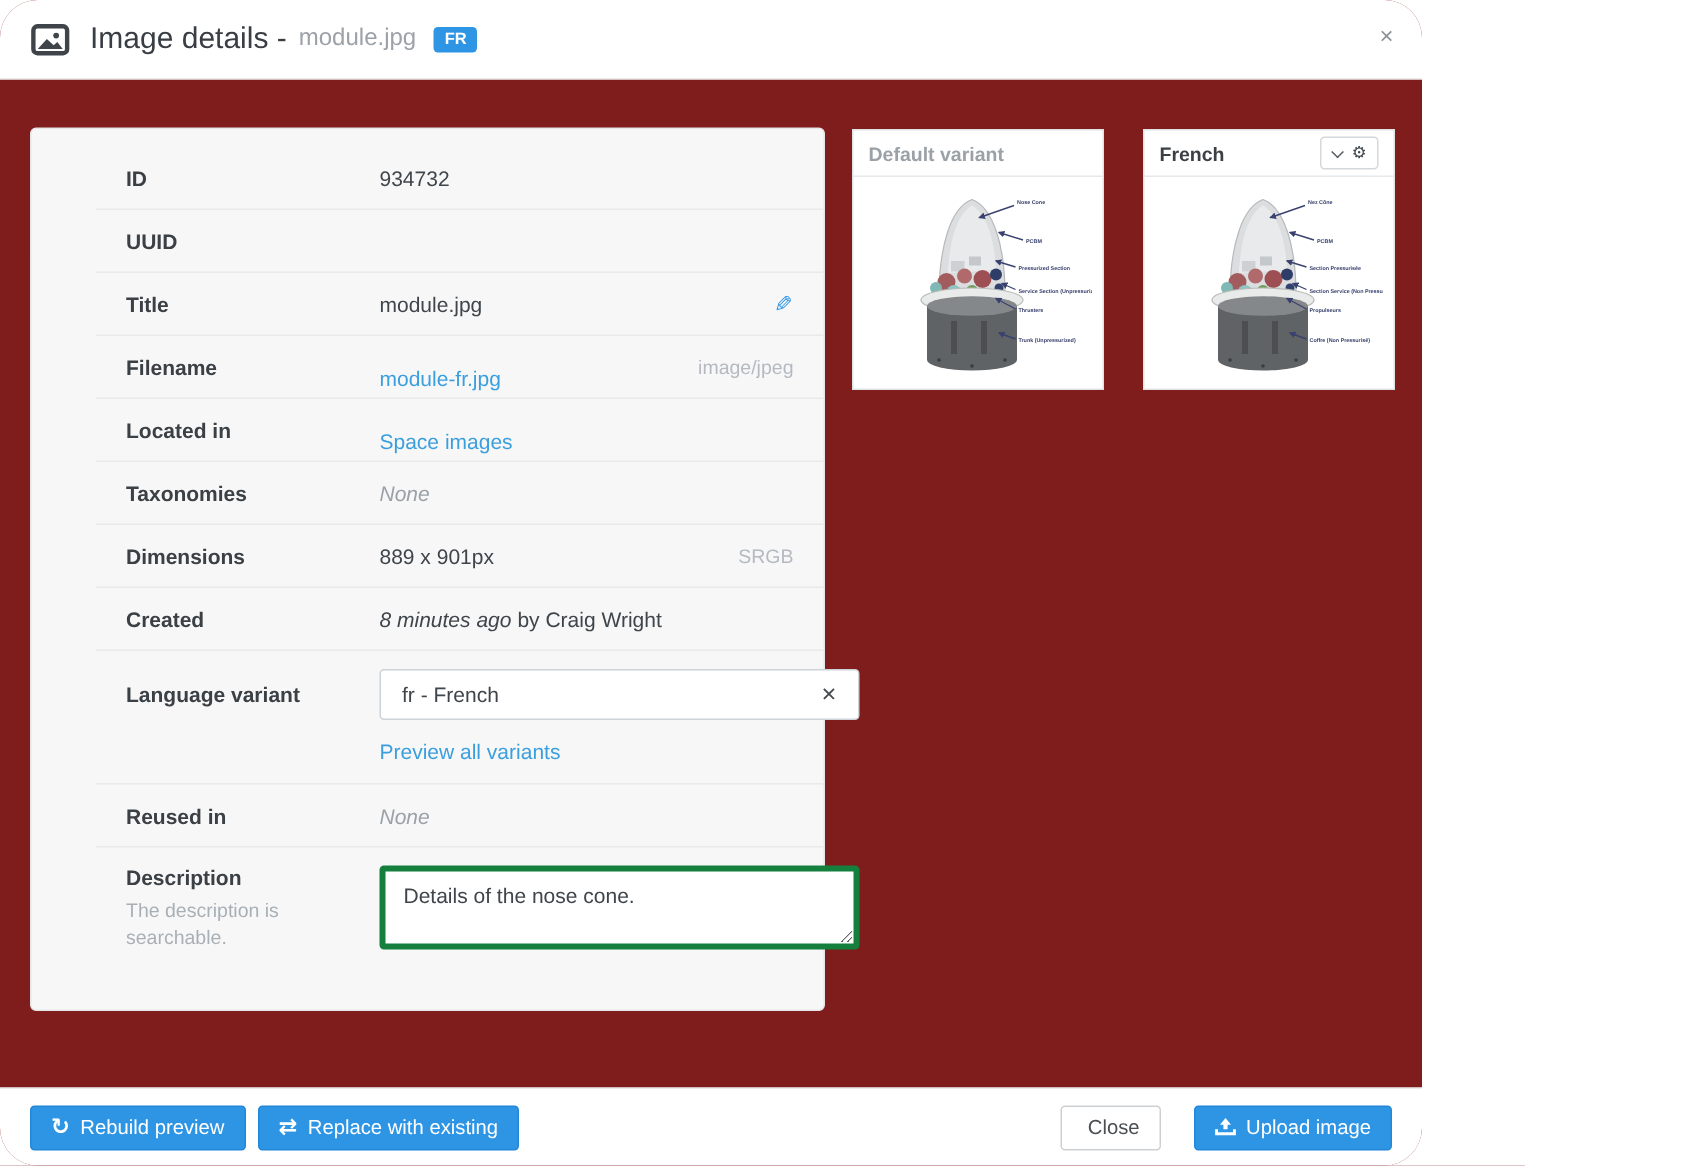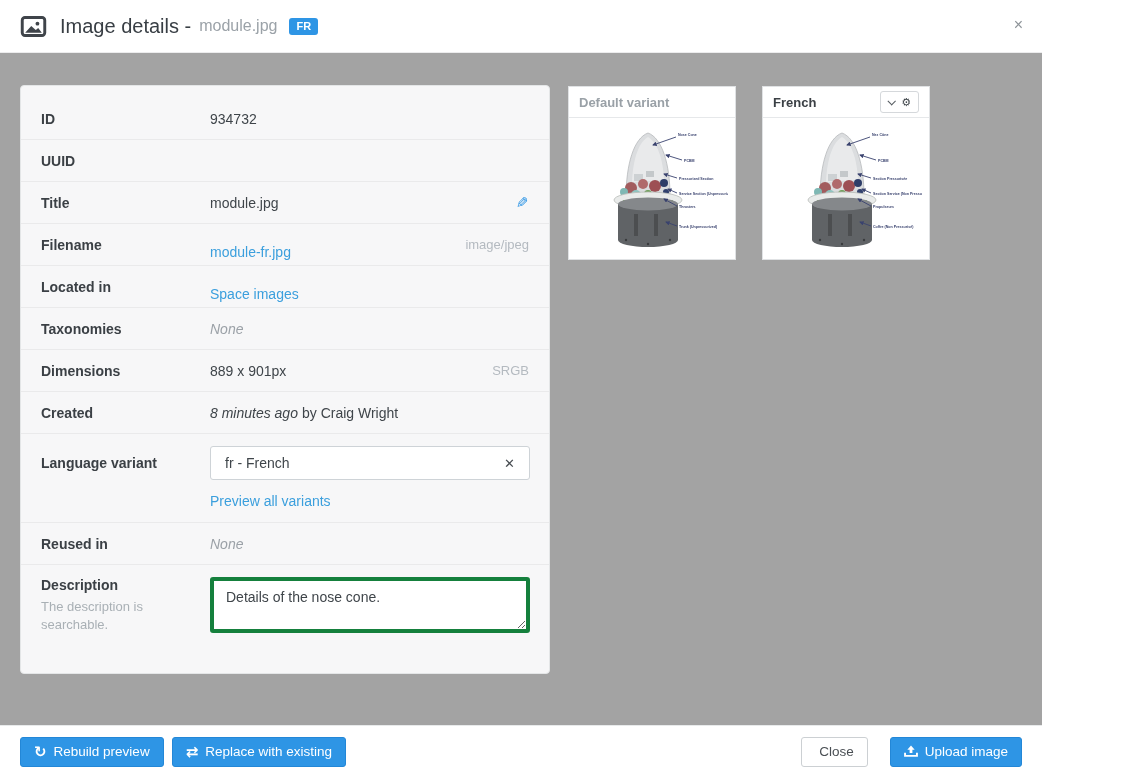--- a/index.html
+++ b/index.html
@@ -1,33 +1,33 @@
 <!DOCTYPE html>
 <html><head>
 <meta charset="utf-8">
 <style>
   * { margin:0; padding:0; box-sizing:border-box; }
   html,body { width:1122px; height:777px; background:#fff; }
   body { font-family:"Liberation Sans","DejaVu Sans",sans-serif; color:#3f454a; }
-  .app { position:relative; width:1042px; height:777px; background:#a3a3a3; overflow:hidden; }
+  .app { position:relative; width:948px; height:777px; background:#7f1d1d; overflow:hidden;border-radius:25px; }
 
   
   .header { position:absolute; top:0; left:0; right:0; height:53px; background:#fff;
             border-bottom:1px solid #ececed; display:flex; align-items:center; padding:0 20px; }
   .header-icon { width:27px; height:27px; display:flex; align-items:center; }
   .title { font-size:20px; color:#383e44; margin-left:13px; font-weight:500; }
   .subtitle { font-size:16px; color:#9ba2a8; margin-left:8px; }
   .badge { background:#2e95e5; color:#fff; font-size:11px; font-weight:700;
            padding:3px 7px; border-radius:3px; margin-left:12px; line-height:1; }
   .close-x { position:absolute; right:19px; top:17px; font-size:16px; color:#8d9398; cursor:pointer; line-height:1; }
 
   
   .details-panel { position:absolute; left:20px; top:85px; width:530px;
                    background:#f7f7f8; border:1px solid #e4e6e7; border-radius:4px;
-                   padding-top:12px; }
+                   padding-top:12px;padding-left:43px; }
   .row { display:flex; align-items:center; min-height:42px; padding:0 20px;
          border-bottom:1px solid #eaeaeb; font-size:14px; }
   .row:last-child { border-bottom:none; }
   .row-label { width:169px; flex:none; font-weight:700; color:#3b4045; }
   .row-value { flex:1; color:#3f454a; display:flex; align-items:center; }
   .row-meta { color:#b4bac0; font-size:13px; margin-left:auto; }
   .link { color:#3b9fdd; text-decoration:none; cursor:pointer;margin-top:14px; }
   .none-val { color:#9ba1a7; font-style:italic; }
   .pencil { color:#2e95e5; margin-left:auto; font-size:15px; display:inline-block;
             transform:scaleX(-1); cursor:pointer; }

